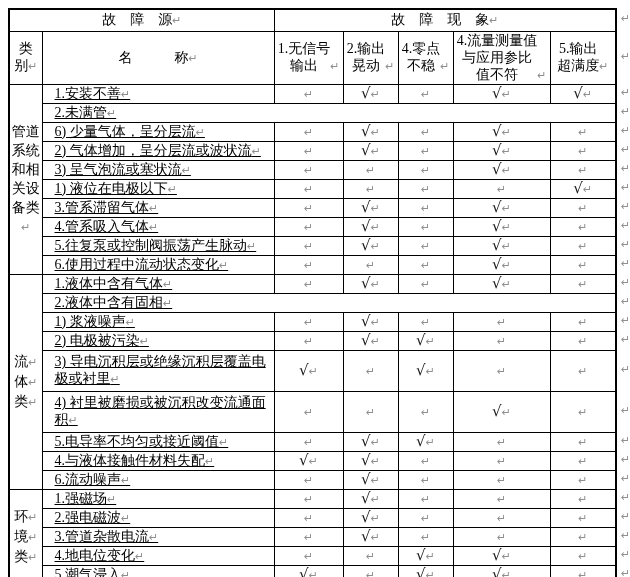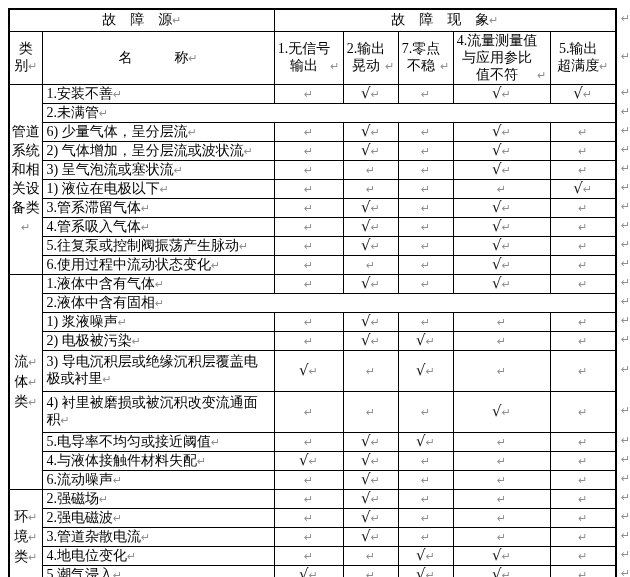--- a/index.html
+++ b/index.html
@@ -32,21 +32,21 @@
   tr.normal { height: 19px; }
   tr.tall   { height: 41px; }
   .h1 { text-align: center; }
   .h2 { text-align: center; }
   .hcol .htxt { white-space: pre-line; display: inline-block; text-align: center; }
   td.cat {
     text-align: center;
     padding: 12px 1px;
     line-height: 19px;
   }
-  td.name { text-align: left; padding-left: 4px; }
+  td.name { text-align: left; padding-left: 12px; text-decoration: underline; }
   td.chk  { text-align: center; }
   .pm {
     color: #8f8f8f;
     font-size: 11px;
     font-family: "DejaVu Sans", sans-serif;
     vertical-align: baseline;
   }
   .ck {
     font-size: 15px;
     color: #1a1a1a;
@@ -73,21 +73,21 @@
       <th class="h1" colspan="2"><span class="htxt">故　障　源</span><span class="pm">↵</span></th>
       <th class="h1" colspan="5"><span class="htxt">故　障　现　象</span><span class="pm">↵</span></th>
     </tr>
     <tr class="hrow2">
       <th class="h2"><span class="htxt">类别</span><span class="pm">↵</span></th>
       <th class="h2"><span class="htxt">名　　　称</span><span class="pm">↵</span></th>
       <th class="h2 hcol"><span class="htxt">1.无信号
 输出</span><span class="pm">↵</span></th>
       <th class="h2 hcol"><span class="htxt">2.输出
 晃动</span><span class="pm">↵</span></th>
-      <th class="h2 hcol"><span class="htxt">7.零点
+      <th class="h2 hcol"><span class="htxt">4.零点
 不稳</span><span class="pm">↵</span></th>
       <th class="h2 hcol"><span class="htxt">4.流量测量值
 与应用参比
 值不符</span><span class="pm">↵</span></th>
       <th class="h2 hcol"><span class="htxt">5.输出
 超满度</span><span class="pm">↵</span></th>
     </tr>
   </thead>
   <tbody>
       <tr class="normal">
@@ -229,21 +229,21 @@
       <tr class="normal">
         <td class="name"><span>6.流动噪声</span><span class="pm">↵</span></td>
         <td class="chk"><span class="pm">↵</span></td>
         <td class="chk"><span class="ck">√</span><span class="pm">↵</span></td>
         <td class="chk"><span class="pm">↵</span></td>
         <td class="chk"><span class="pm">↵</span></td>
         <td class="chk"><span class="pm">↵</span></td>
       </tr>
       <tr class="normal">
         <td class="cat" rowspan="5"><span>环</span><span class="pm">↵</span><br><span>境</span><span class="pm">↵</span><br><span>类</span><span class="pm">↵</span></td>
-        <td class="name"><span>2.强磁场</span><span class="pm">↵</span></td>
+        <td class="name"><span>1.强磁场</span><span class="pm">↵</span></td>
         <td class="chk"><span class="pm">↵</span></td>
         <td class="chk"><span class="ck">√</span><span class="pm">↵</span></td>
         <td class="chk"><span class="pm">↵</span></td>
         <td class="chk"><span class="pm">↵</span></td>
         <td class="chk"><span class="pm">↵</span></td>
       </tr>
       <tr class="normal">
         <td class="name"><span>2.强电磁波</span><span class="pm">↵</span></td>
         <td class="chk"><span class="pm">↵</span></td>
         <td class="chk"><span class="ck">√</span><span class="pm">↵</span></td>

